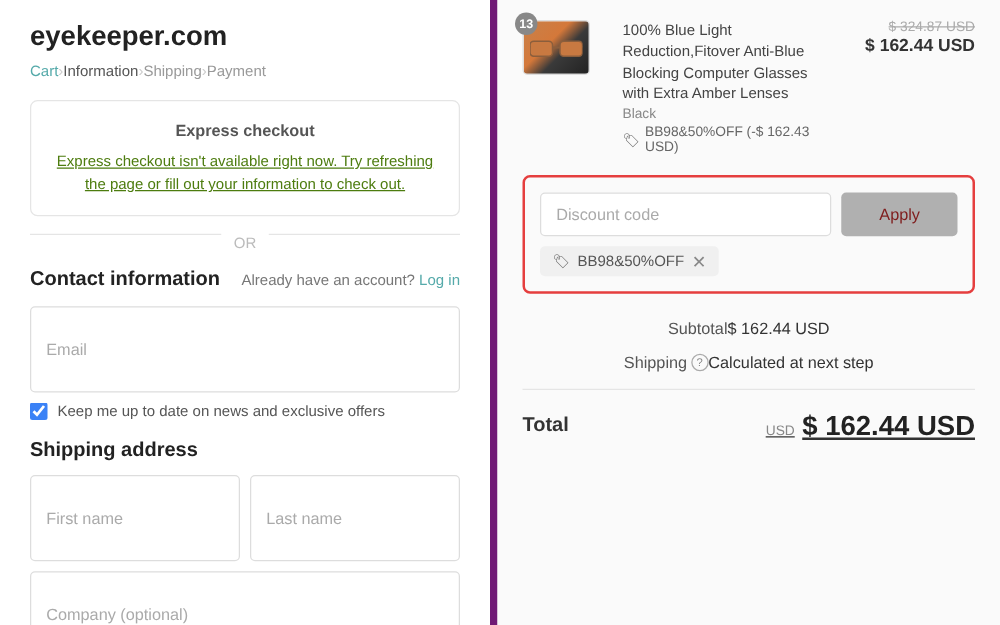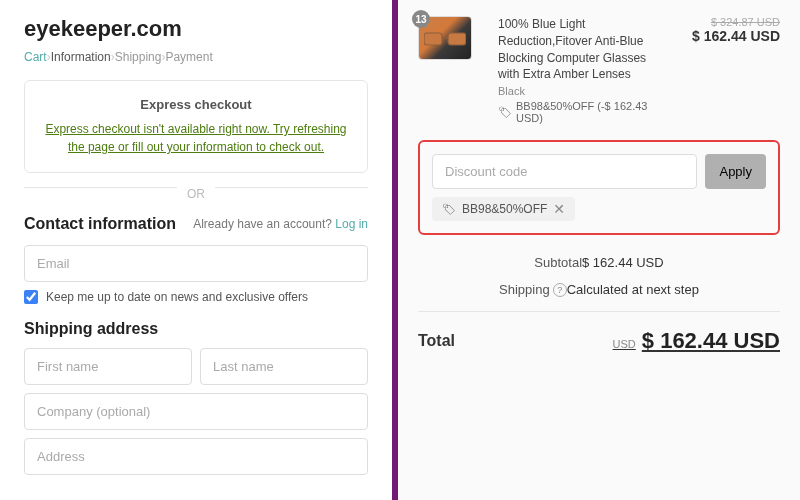--- a/index.html
+++ b/index.html
@@ -18,21 +18,21 @@
     .express-checkout-text { font-size: 12px; color: #4d7c0f; line-height: 1.5; text-decoration: underline; }
 
     .or-divider { display: flex; align-items: flex-start; gap: 10px; margin: 10px 0 14px; color: #bbb; font-size: 12px; }
     .or-divider::before, .or-divider::after { content: ''; flex: 1; height: 1px; background: #e5e5e5; }
 
     .section-header { display: flex; justify-content: space-between; align-items: center; margin-bottom: 12px; }
     .section-title { font-size: 16px; font-weight: 600; color: #222; }
     .already-account { font-size: 12px; color: #777; }
     .already-account a { color: #5aa; text-decoration: none; }
 
-    .form-input { width: 100%; border: 1px solid #ddd; border-radius: 4px; padding: 10px 12px; font-size: 13px; color: #333; outline: none; margin-bottom: 8px; }
+    .form-input { width: 100%; border: 1px solid #ddd; border-radius: 4px; padding: 26px 12px; font-size: 13px; color: #333; outline: none; margin-bottom: 8px; }
     .form-input::placeholder { color: #aaa; }
 
     .checkbox-row { display: flex; align-items: center; gap: 8px; margin-bottom: 16px; font-size: 12px; color: #555; }
     .checkbox-row input[type=checkbox] { accent-color: #3b82f6; width: 14px; height: 14px; }
 
     .shipping-title { font-size: 16px; font-weight: 600; color: #222; margin-bottom: 10px; }
     .form-row { display: flex; gap: 8px; margin-bottom: 8px; }
     .form-row .form-input { margin-bottom: 0; }
 
     
@@ -47,21 +47,21 @@
     .product-variant { font-size: 11px; color: #888; margin-top: 2px; }
     .product-discount-tag { display: flex; align-items: center; gap: 4px; font-size: 11px; color: #666; margin-top: 3px; }
     .product-prices { text-align: right; flex-shrink: 0; }
     .price-original { font-size: 11px; color: #aaa; text-decoration: line-through; }
     .price-final { font-size: 14px; font-weight: 600; color: #333; }
 
     .discount-box { border: 2px solid #e53e3e; border-radius: 6px; padding: 12px; margin-bottom: 14px; }
     .discount-row { display: flex; gap: 8px; margin-bottom: 8px; }
     .discount-input { flex: 1; border: 1px solid #ddd; border-radius: 4px; padding: 9px 12px; font-size: 13px; outline: none; }
     .discount-input::placeholder { color: #aaa; }
-    .apply-btn { background: #b0b0b0; color: #000000; border: none; border-radius: 4px; padding: 9px 14px; font-size: 13px; cursor: pointer; }
+    .apply-btn { background: #b0b0b0; color: #7f1d1d; border: none; border-radius: 4px; padding: 9px 30px; font-size: 13px; cursor: pointer; }
     .applied-tag { display: inline-flex; align-items: center; gap: 6px; background: #f0f0f0; border-radius: 4px; padding: 5px 10px; font-size: 12px; color: #555; }
     .tag-remove { cursor: pointer; color: #888; font-size: 14px; line-height: 1; }
     .tag-icon { font-size: 11px; color: #666; }
 
     .summary-section { margin-top: 10px; }
     .summary-row { display: flex; justify-content: center; align-items: center; padding: 6px 0; font-size: 13px; color: #555; }
     .summary-row .label { color: #555; }
     .summary-row .value { color: #333; }
     .summary-row.shipping-row .shipping-help { display: inline-flex; align-items: center; gap: 3px; }
     .help-circle { width: 14px; height: 14px; border-radius: 50%; border: 1px solid #aaa; display: inline-flex; align-items: center; justify-content: center; font-size: 9px; color: #888; cursor: pointer; }

